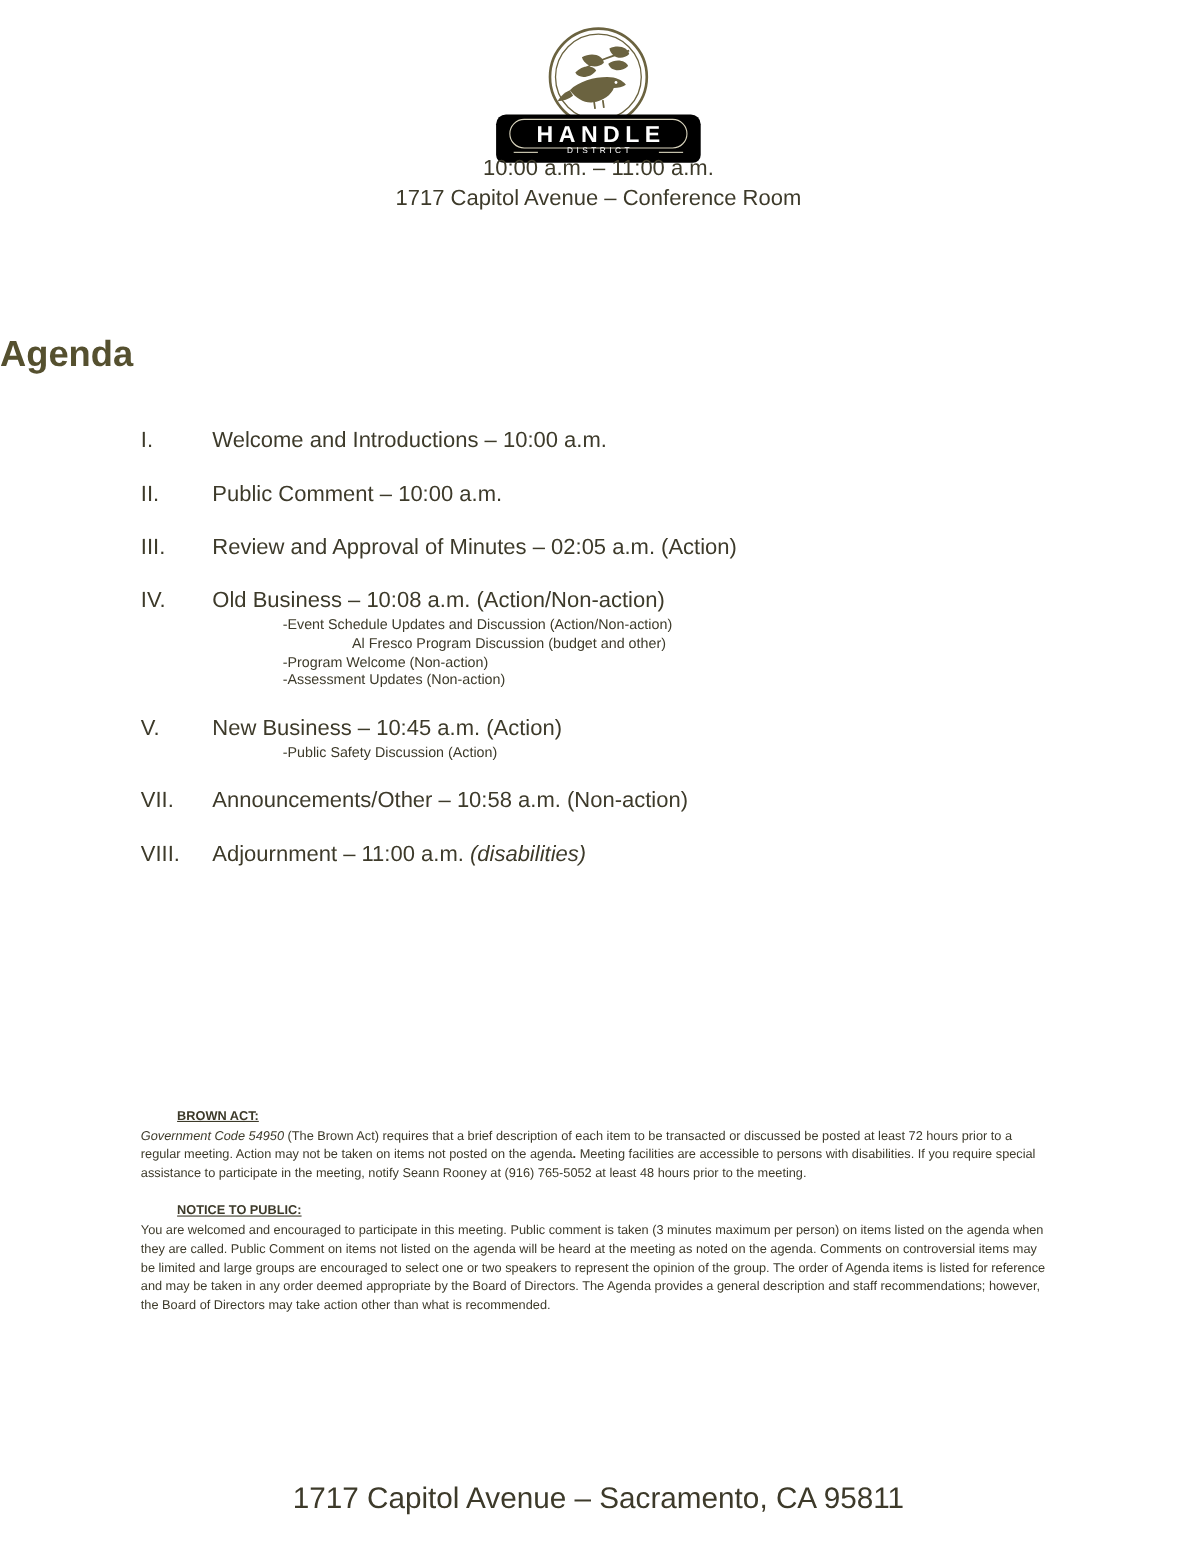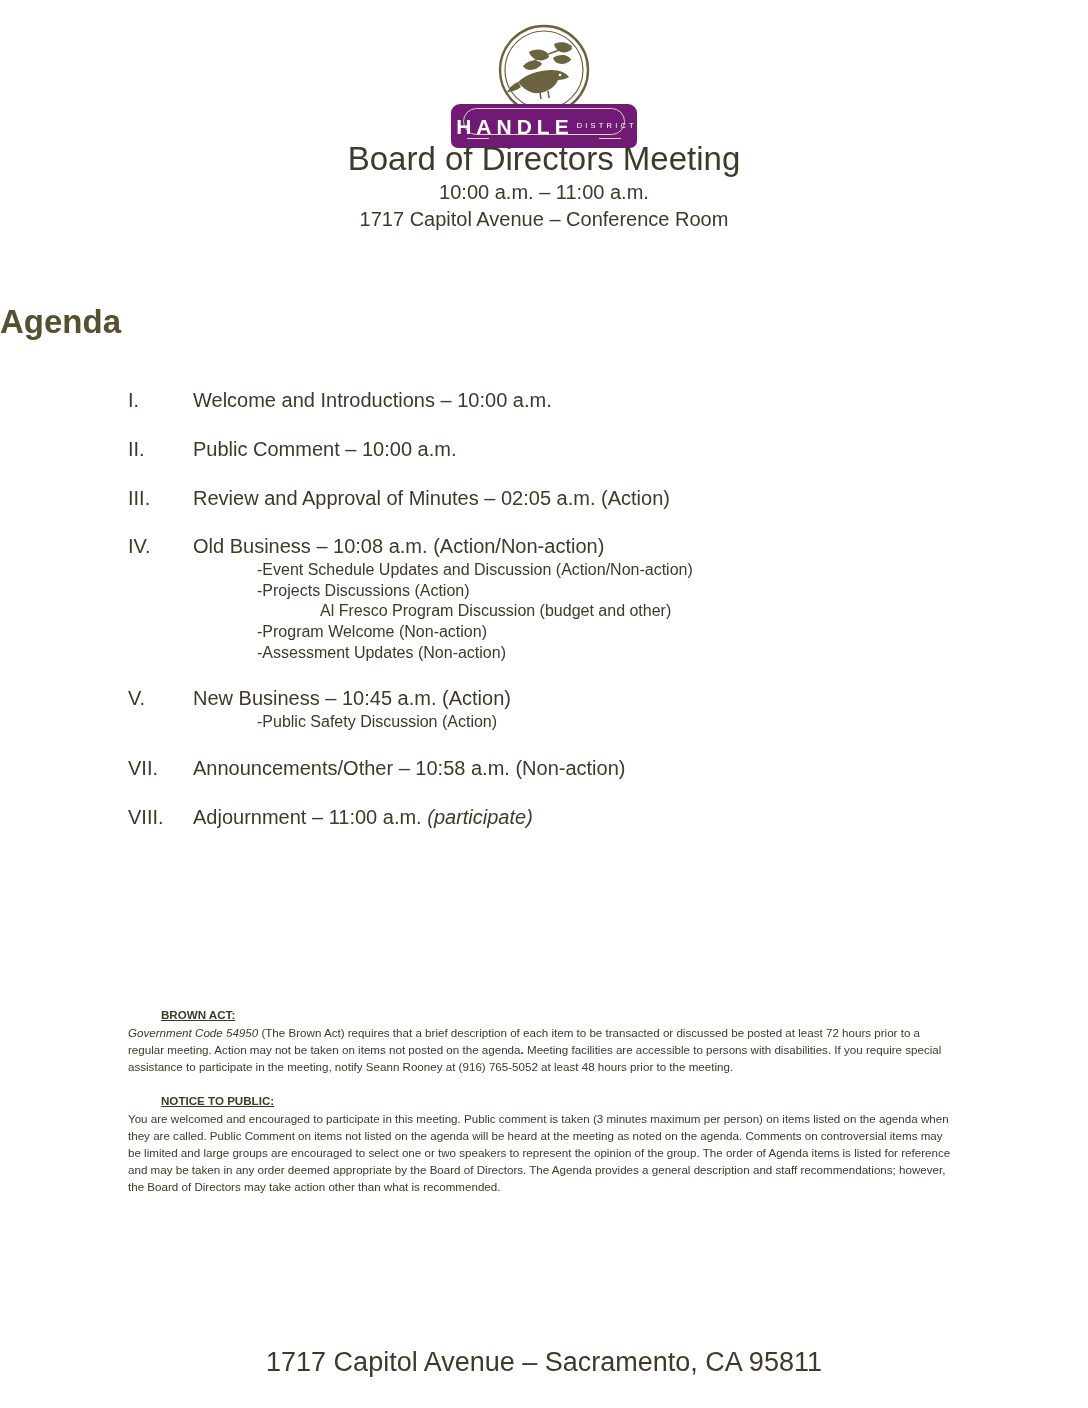--- a/index.html
+++ b/index.html
@@ -32,23 +32,24 @@
     align-items: center;
   }
   .logo-medallion {
     display: block;
   }
   .logo-banner {
     position: relative;
     margin-top: -14px;
     width: 186px;
     height: 44px;
-    background: #701a75;
+    background: #000000;
     border-radius: 9px 9px 7px 7px;
     display: flex;
+    flex-direction: column;
     align-items: center;
     justify-content: center;
   }
   .logo-banner::before {
     content: "";
     position: absolute;
     left: 12px;
     right: 12px;
     top: 4px;
     bottom: 13px;
@@ -137,21 +138,21 @@
   }
   .agenda-numeral {
     width: 65px;
     flex: 0 0 65px;
     font-size: 20px;
   }
   .agenda-text {
     flex: 1 1 auto;
   }
   .agenda-sub {
-    font-size: 16px;
+    font-size: 13px;
     line-height: 1.29;
     color: #3d3a2a;
     padding-left: 129px;
   }
   .agenda-sub.deep {
     padding-left: 192px;
   }
   .agenda-text .ital {
     font-style: italic;
   }
@@ -221,21 +222,20 @@
     </svg>
     <div class="logo-banner">
       <span class="logo-sub-rule left"></span>
       <span class="logo-sub-rule right"></span>
       <div class="logo-wordmark">HANDLE</div>
       <div class="logo-sub">DISTRICT</div>
     </div>
   </div>
 
   <div class="header">
-    <h1 class="meeting-title">Board of Directors Meeting</h1>
     <div class="meeting-line">10:00 a.m. – 11:00 a.m.</div>
     <div class="meeting-line">1717 Capitol Avenue – Conference Room</div>
   </div>
 
   <h2 class="agenda-title">Agenda</h2>
 
   <div class="agenda-list">
 
     <div class="agenda-item">
       <div class="agenda-row">
@@ -257,21 +257,20 @@
         <span class="agenda-text">Review and Approval of Minutes – 02:05 a.m. (Action)</span>
       </div>
     </div>
 
     <div class="agenda-item">
       <div class="agenda-row">
         <span class="agenda-numeral">IV.</span>
         <span class="agenda-text">Old Business – 10:08 a.m. (Action/Non-action)</span>
       </div>
       <div class="agenda-sub">-Event Schedule Updates and Discussion (Action/Non-action)</div>
-      <div class="agenda-sub">-Projects Discussions (Action)</div>
       <div class="agenda-sub deep">Al Fresco Program Discussion (budget and other)</div>
       <div class="agenda-sub">-Program Welcome (Non-action)</div>
       <div class="agenda-sub">-Assessment Updates (Non-action)</div>
     </div>
 
     <div class="agenda-item">
       <div class="agenda-row">
         <span class="agenda-numeral">V.</span>
         <span class="agenda-text">New Business – 10:45 a.m. (Action)</span>
       </div>
@@ -282,21 +281,21 @@
     <div class="agenda-item">
       <div class="agenda-row">
         <span class="agenda-numeral">VII.</span>
         <span class="agenda-text">Announcements/Other – 10:58 a.m. (Non-action)</span>
       </div>
     </div>
 
     <div class="agenda-item">
       <div class="agenda-row">
         <span class="agenda-numeral">VIII.</span>
-        <span class="agenda-text"><span>Adjournment – 11:00 a.m. </span><span class="ital">(participate)</span></span>
+        <span class="agenda-text"><span>Adjournment – 11:00 a.m. </span><span class="ital">(disabilities)</span></span>
       </div>
     </div>
 
   </div>
 
   <div class="notices">
 
     <div class="notice-block">
       <span class="notice-heading">BROWN ACT:</span>
       <div class="notice-body"><span class="ital">Government Code 54950</span><span> (The Brown Act) requires that a brief description of each item to be transacted or discussed be posted at least 72 hours prior to a regular meeting.  Action may not be taken on items not posted on the agenda</span><span class="bold">.</span><span>  Meeting facilities are accessible to persons with disabilities.  If you require special assistance to participate in the meeting, notify Seann Rooney at (916) 765-5052 at least 48 hours prior to the meeting.</span></div>

